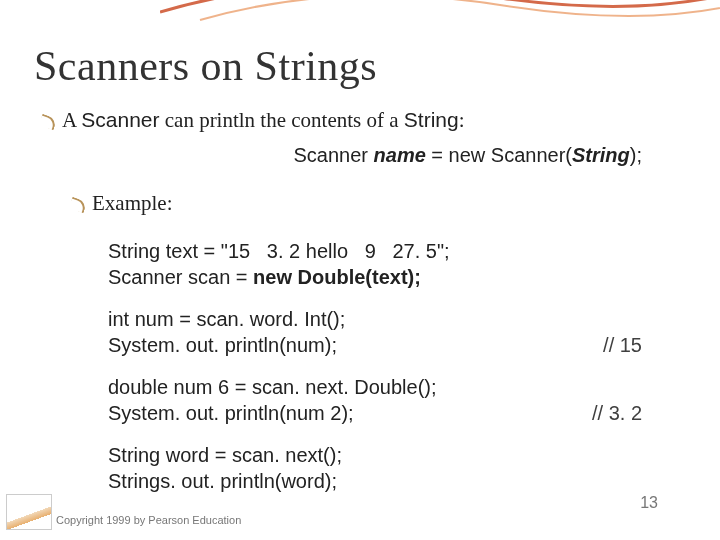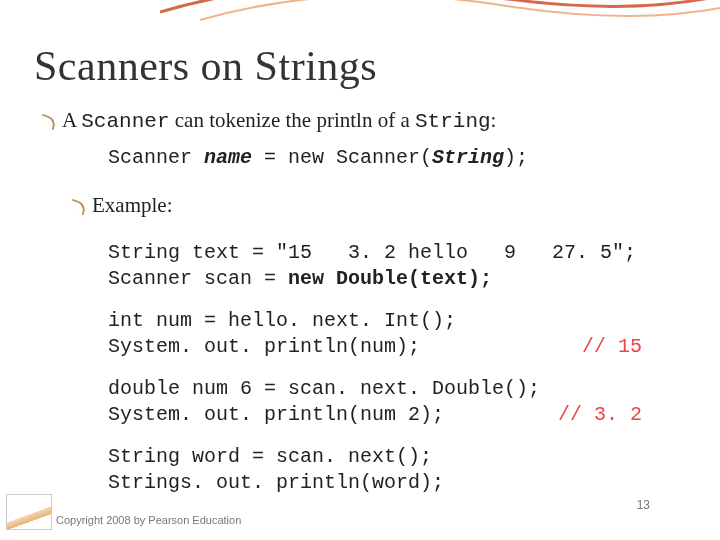--- a/index.html
+++ b/index.html
@@ -71,51 +71,52 @@
     left: 34px;
     top: 10px;
     width: 14px;
     height: 10px;
     border-top: 2px solid #b8935a;
     border-right: 2px solid #b8935a;
     border-top-right-radius: 10px;
     transform: rotate(20deg);
   }
   .mono {
-    font-family: Liberation Mono, monospace;
+    font-family: Liberation Sans, sans-serif;
   }
   .syntax {
     padding-left: 72px;
     font-size: 20px;
     margin-top: -10px;
     margin-bottom: 10px;
+    text-align: right;
   }
   .code-block {
     padding-left: 72px;
     font-size: 20px;
     margin-top: 0;
     line-height: 1.3;
   }
   .code-row {
     display: flex;
     white-space: pre;
   }
   .code-left { flex: 0 0 auto; }
   .code-right {
     flex: 0 0 auto;
-    color: #ef4444;
+    color: #404040;
     margin-left: auto;
     padding-left: 30px;
   }
   .gap { height: 16px; }
   .pagenum {
     position: absolute;
-    right: 22px;
+    right: 14px;
     bottom: 28px;
-    font-size: 12px;
+    font-size: 16px;
     color: #777;
     font-family: Arial, sans-serif;
   }
   .copyright {
     position: absolute;
     left: 56px;
     bottom: 14px;
     font-size: 11px;
     color: #777;
     font-family: Arial, sans-serif;
@@ -141,41 +142,41 @@
     <path d="M0,60 Q120,10 300,40 T600,30 L600,0 L0,0 Z" fill="#f5b98a" opacity="0.85"></path>
     <path d="M0,72 Q150,28 320,55 T600,45" fill="none" stroke="#d46a4a" stroke-width="3"></path>
     <path d="M40,80 Q180,40 340,65 T600,58" fill="none" stroke="#e8935a" stroke-width="2" opacity="0.7"></path>
   </svg>
 
   <h1 class="title">Scanners on Strings</h1>
 
   <div class="body">
 
     <div class="bullet-l1">
-      <span>A </span><span class="mono">Scanner</span><span> can tokenize the println of a </span><span class="mono">String</span><span>:</span>
+      <span>A </span><span class="mono">Scanner</span><span> can println the contents of a </span><span class="mono">String</span><span>:</span>
     </div>
 
     <div class="syntax mono">
       <span>Scanner </span><b><i>name</i></b><span> = new Scanner(</span><b><i>String</i></b><span>);</span>
     </div>
 
     <div class="bullet-l2">Example:</div>
 
     <div class="code-block mono">
       <div class="code-row"><span class="code-left">String text = "15   3. 2 hello   9   27. 5";</span></div>
       <div class="code-row"><span class="code-left"><span>Scanner scan = </span><b>new Double(text);</b></span></div>
       <div class="gap"></div>
-      <div class="code-row"><span class="code-left">int num = hello. next. Int();</span></div>
+      <div class="code-row"><span class="code-left">int num = scan. word. Int();</span></div>
       <div class="code-row"><span class="code-left">System. out. println(num);</span><span class="code-right">// 15</span></div>
       <div class="gap"></div>
       <div class="code-row"><span class="code-left">double num 6 = scan. next. Double();</span></div>
       <div class="code-row"><span class="code-left">System. out. println(num 2);</span><span class="code-right">// 3. 2</span></div>
       <div class="gap"></div>
       <div class="code-row"><span class="code-left">String word = scan. next();</span></div>
       <div class="code-row"><span class="code-left">Strings. out. println(word);</span></div>
     </div>
 
   </div>
 
   <div class="thumb"></div>
-  <div class="copyright">Copyright 2008 by Pearson Education</div>
+  <div class="copyright">Copyright 1999 by Pearson Education</div>
   <div class="pagenum">13</div>
 </div>
 
 </body></html>

